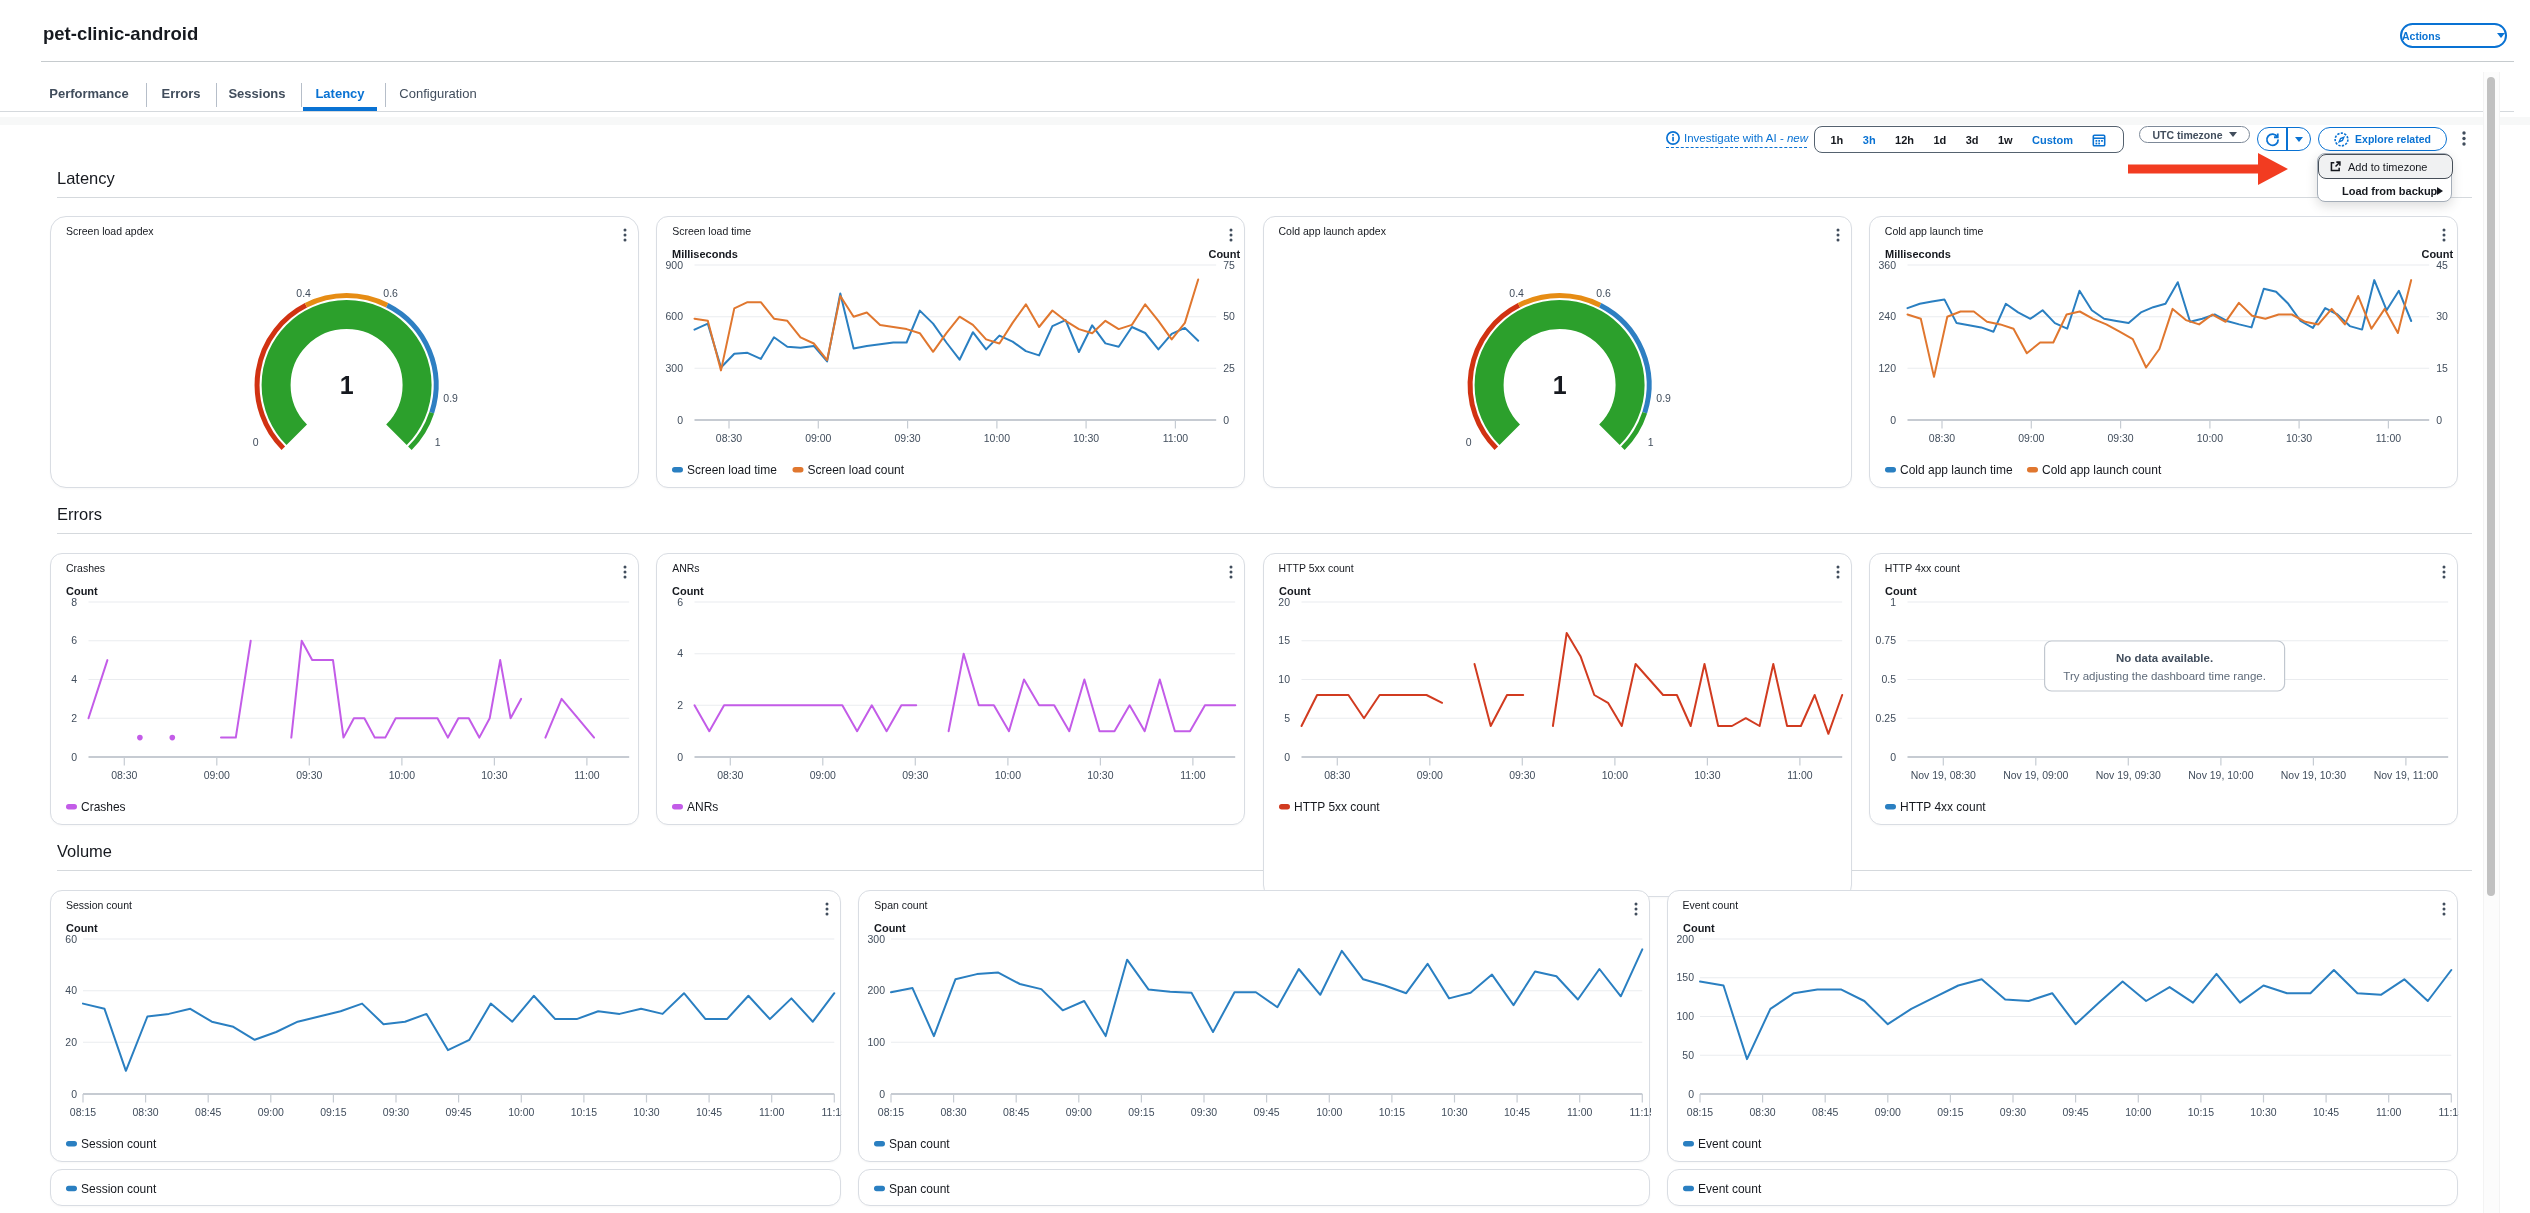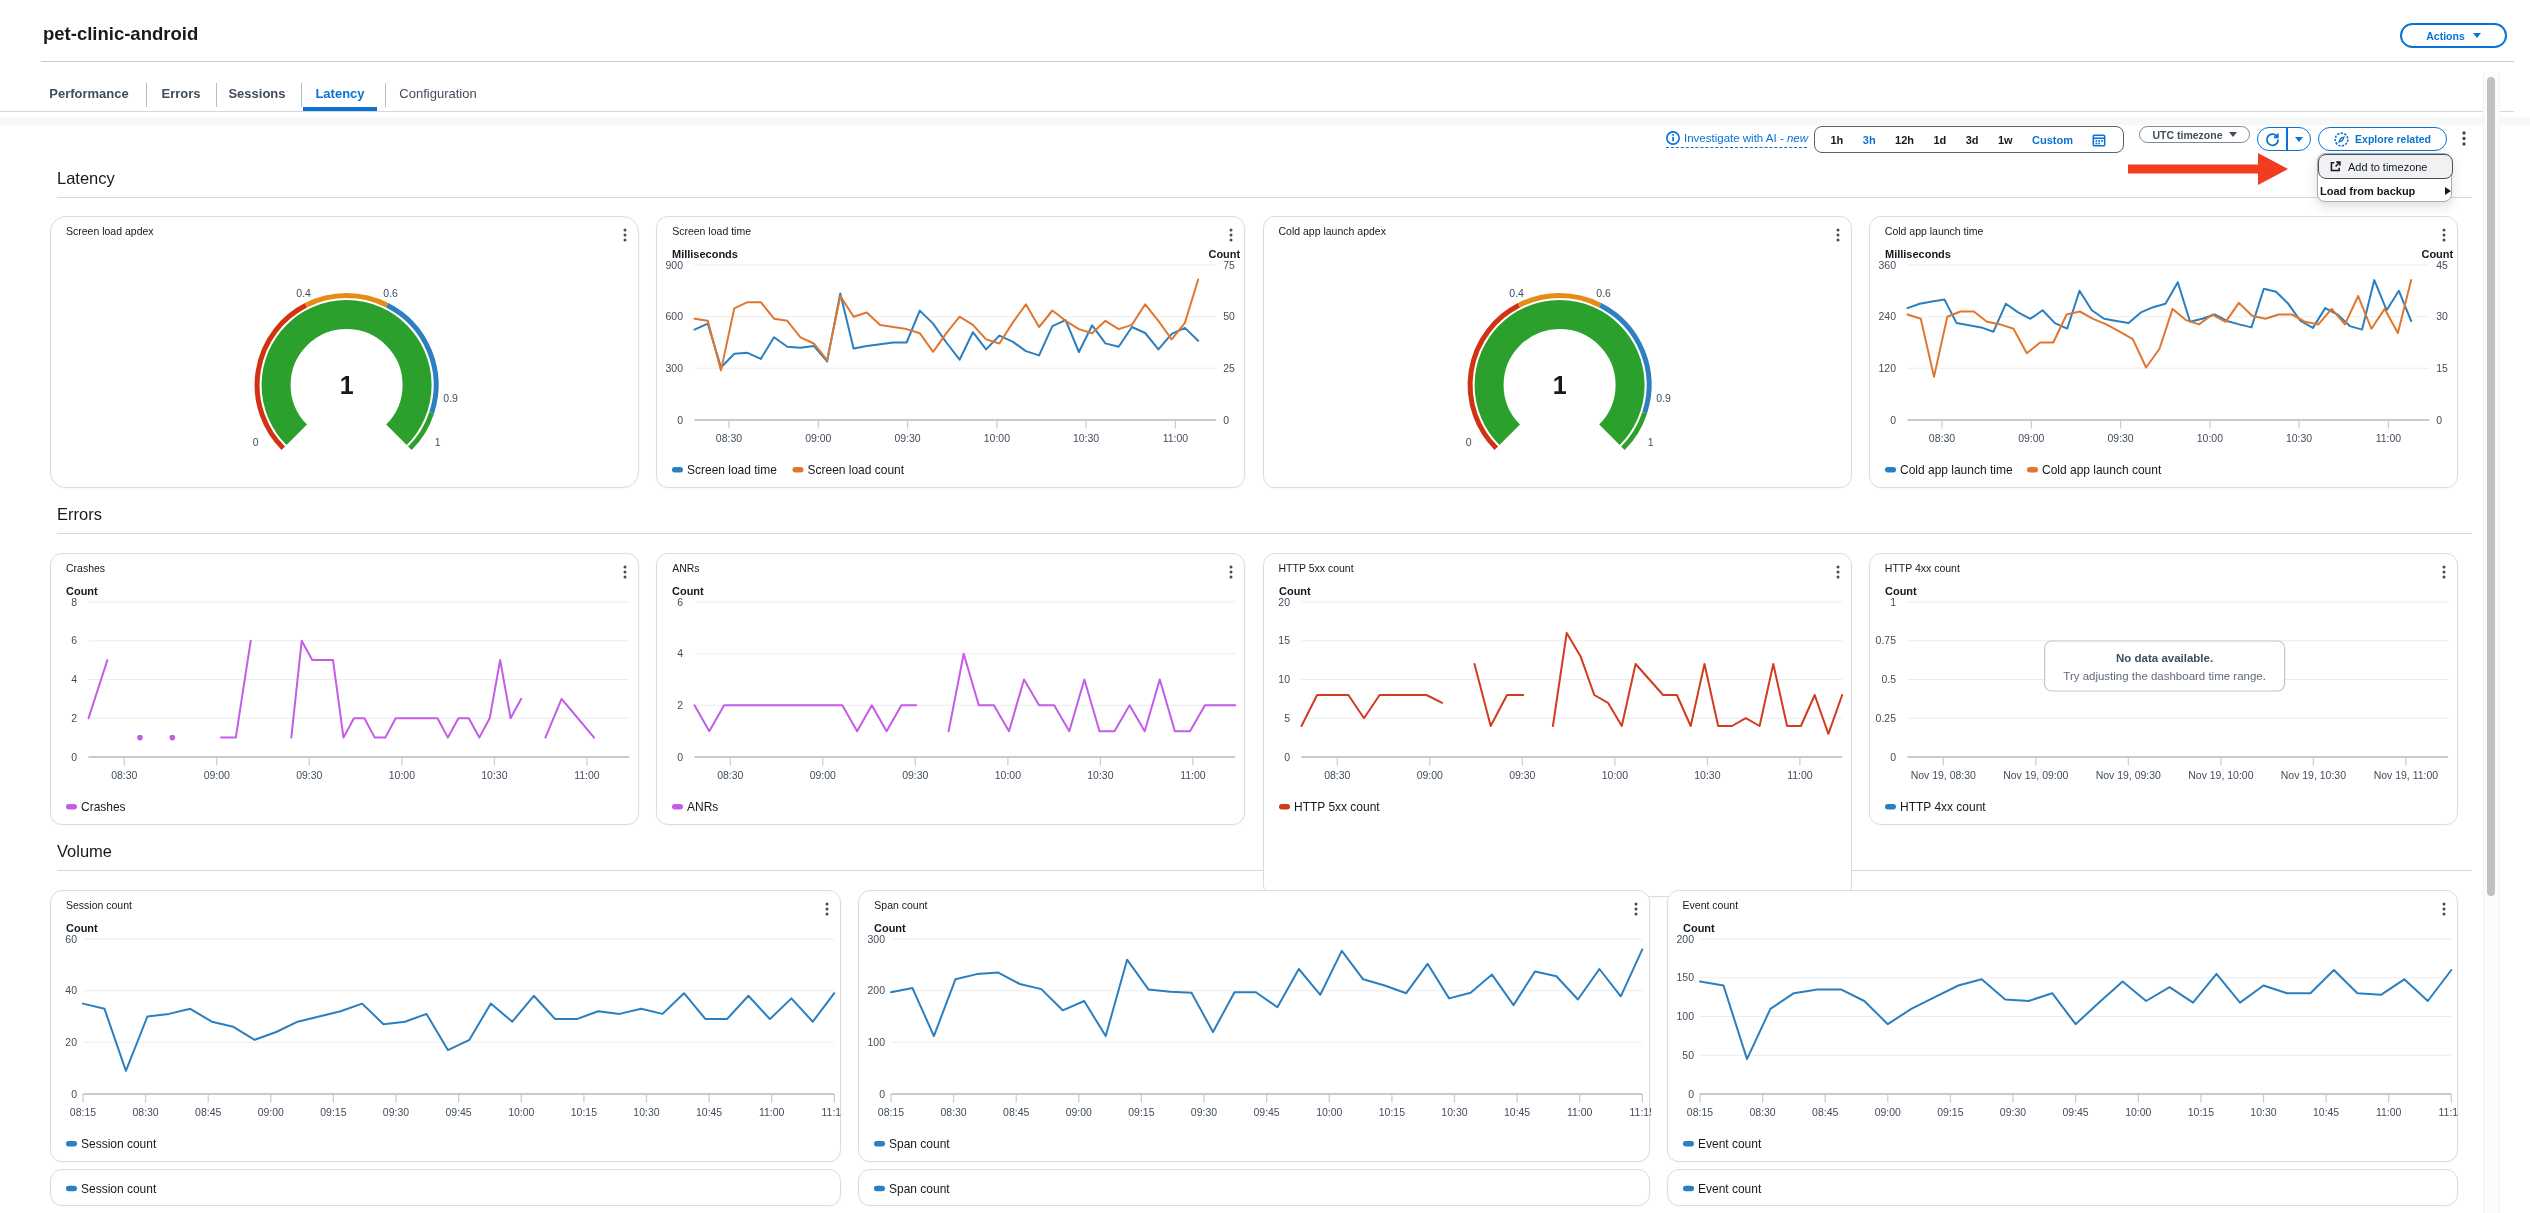--- a/index.html
+++ b/index.html
@@ -1,20 +1,20 @@
 <!DOCTYPE html>
 <html><head><meta charset="utf-8"><title>pet-clinic-android</title>
 <style>
 *{margin:0;padding:0}
 html,body{width:2530px;height:1213px;overflow:hidden;background:#fff;font-family:"Liberation Sans",sans-serif;position:relative}
 i{font-style:italic}
 </style></head>
 <body>
 <div style="position:absolute;left:43px;top:23px;font-size:18.5px;font-weight:bold;color:#16191f">pet-clinic-android</div>
-<div style="position:absolute;left:2400px;top:23px;width:107px;height:25px;border:2px solid #0972d3;border-radius:14px;box-sizing:border-box;display:flex;align-items:center;justify-content:center;gap:8px">
+<div style="position:absolute;left:2400px;top:23px;width:107px;height:25px;border:2px solid #0972d3;border-radius:14px;box-sizing:border-box;display:flex;align-items:center;justify-content:space-between;gap:8px">
     <span style="font-size:10.5px;font-weight:bold;color:#0972d3">Actions</span>
     <span style="width:0;height:0;border-left:4.5px solid transparent;border-right:4.5px solid transparent;border-top:5.5px solid #0972d3"></span>
   </div>
 <div style="position:absolute;left:41px;top:61px;width:2473px;height:1px;background:#c6cbce"></div>
 <div style="position:absolute;left:89px;top:86px;transform:translateX(-50%);font-size:13px;font-weight:bold;color:#414d5c">Performance</div>
 <div style="position:absolute;left:181px;top:86px;transform:translateX(-50%);font-size:13px;font-weight:bold;color:#414d5c">Errors</div>
 <div style="position:absolute;left:257px;top:86px;transform:translateX(-50%);font-size:13px;font-weight:bold;color:#414d5c">Sessions</div>
 <div style="position:absolute;left:340px;top:86px;transform:translateX(-50%);font-size:13px;font-weight:bold;color:#0972d3">Latency</div>
 <div style="position:absolute;left:438px;top:86px;transform:translateX(-50%);font-size:13px;font-weight:normal;color:#414d5c">Configuration</div>
 <div style="position:absolute;left:145.5px;top:83px;width:1px;height:24px;background:#b6bec9"></div>
@@ -81,21 +81,21 @@
   </svg>
 <div style="position:absolute;left:2317px;top:153px;width:135px;height:49px;background:#fff;border:1px solid #a4adb8;border-radius:8px;box-sizing:border-box;box-shadow:0 4px 12px rgba(0,0,0,0.14);z-index:30">
 <div style="position:absolute;left:0;top:0;width:135px;height:25px;background:#f0f1f2;border:1.8px solid #474f59;border-radius:8px;box-sizing:border-box;display:flex;align-items:center;gap:6px;padding:0 10px">
       <svg width="13" height="13" viewBox="0 0 16 16" style="flex:none">
         <path d="M 6.5 3.5 H 3 V 13 H 12.5 V 9.5" fill="none" stroke="#16191f" stroke-width="1.9"></path>
         <path d="M 9 2.6 H 13.4 V 7" fill="none" stroke="#16191f" stroke-width="1.9"></path>
         <line x1="13" y1="3" x2="8" y2="8" stroke="#16191f" stroke-width="1.9"></line>
       </svg>
       <span style="font-size:11px;color:#16191f;white-space:nowrap">Add to timezone</span>
     </div>
-<div style="position:absolute;left:0;top:25px;width:135px;height:24px;display:flex;align-items:center;justify-content:space-between;padding:0 2px;box-sizing:border-box">
+<div style="position:absolute;left:0;top:25px;width:135px;height:24px;display:flex;align-items:center;justify-content:space-between;padding:0 24px;box-sizing:border-box">
       <span style="font-size:11px;font-weight:bold;color:#16191f;white-space:nowrap">Load from backup</span>
       <span style="width:0;height:0;border-top:4.5px solid transparent;border-bottom:4.5px solid transparent;border-left:6px solid #16191f"></span>
     </div>
 </div>
 <svg width="162" height="36" viewBox="0 0 162 36" style="position:absolute;left:2128px;top:151px;z-index:31">
     <path d="M 0 13.5 L 130 13.5 L 130 2 L 160 18 L 130 34 L 130 22.5 L 0 22.5 Z" fill="#f23c21"></path>
   </svg>
 <div style="position:absolute;left:57px;top:169px;font-size:16.5px;color:#16191f">Latency</div>
 <div style="position:absolute;left:57px;top:197px;width:2415px;height:1px;background:#d5d9dd"></div>
 <div style="position:absolute;left:57px;top:505px;font-size:16.5px;color:#16191f">Errors</div>

